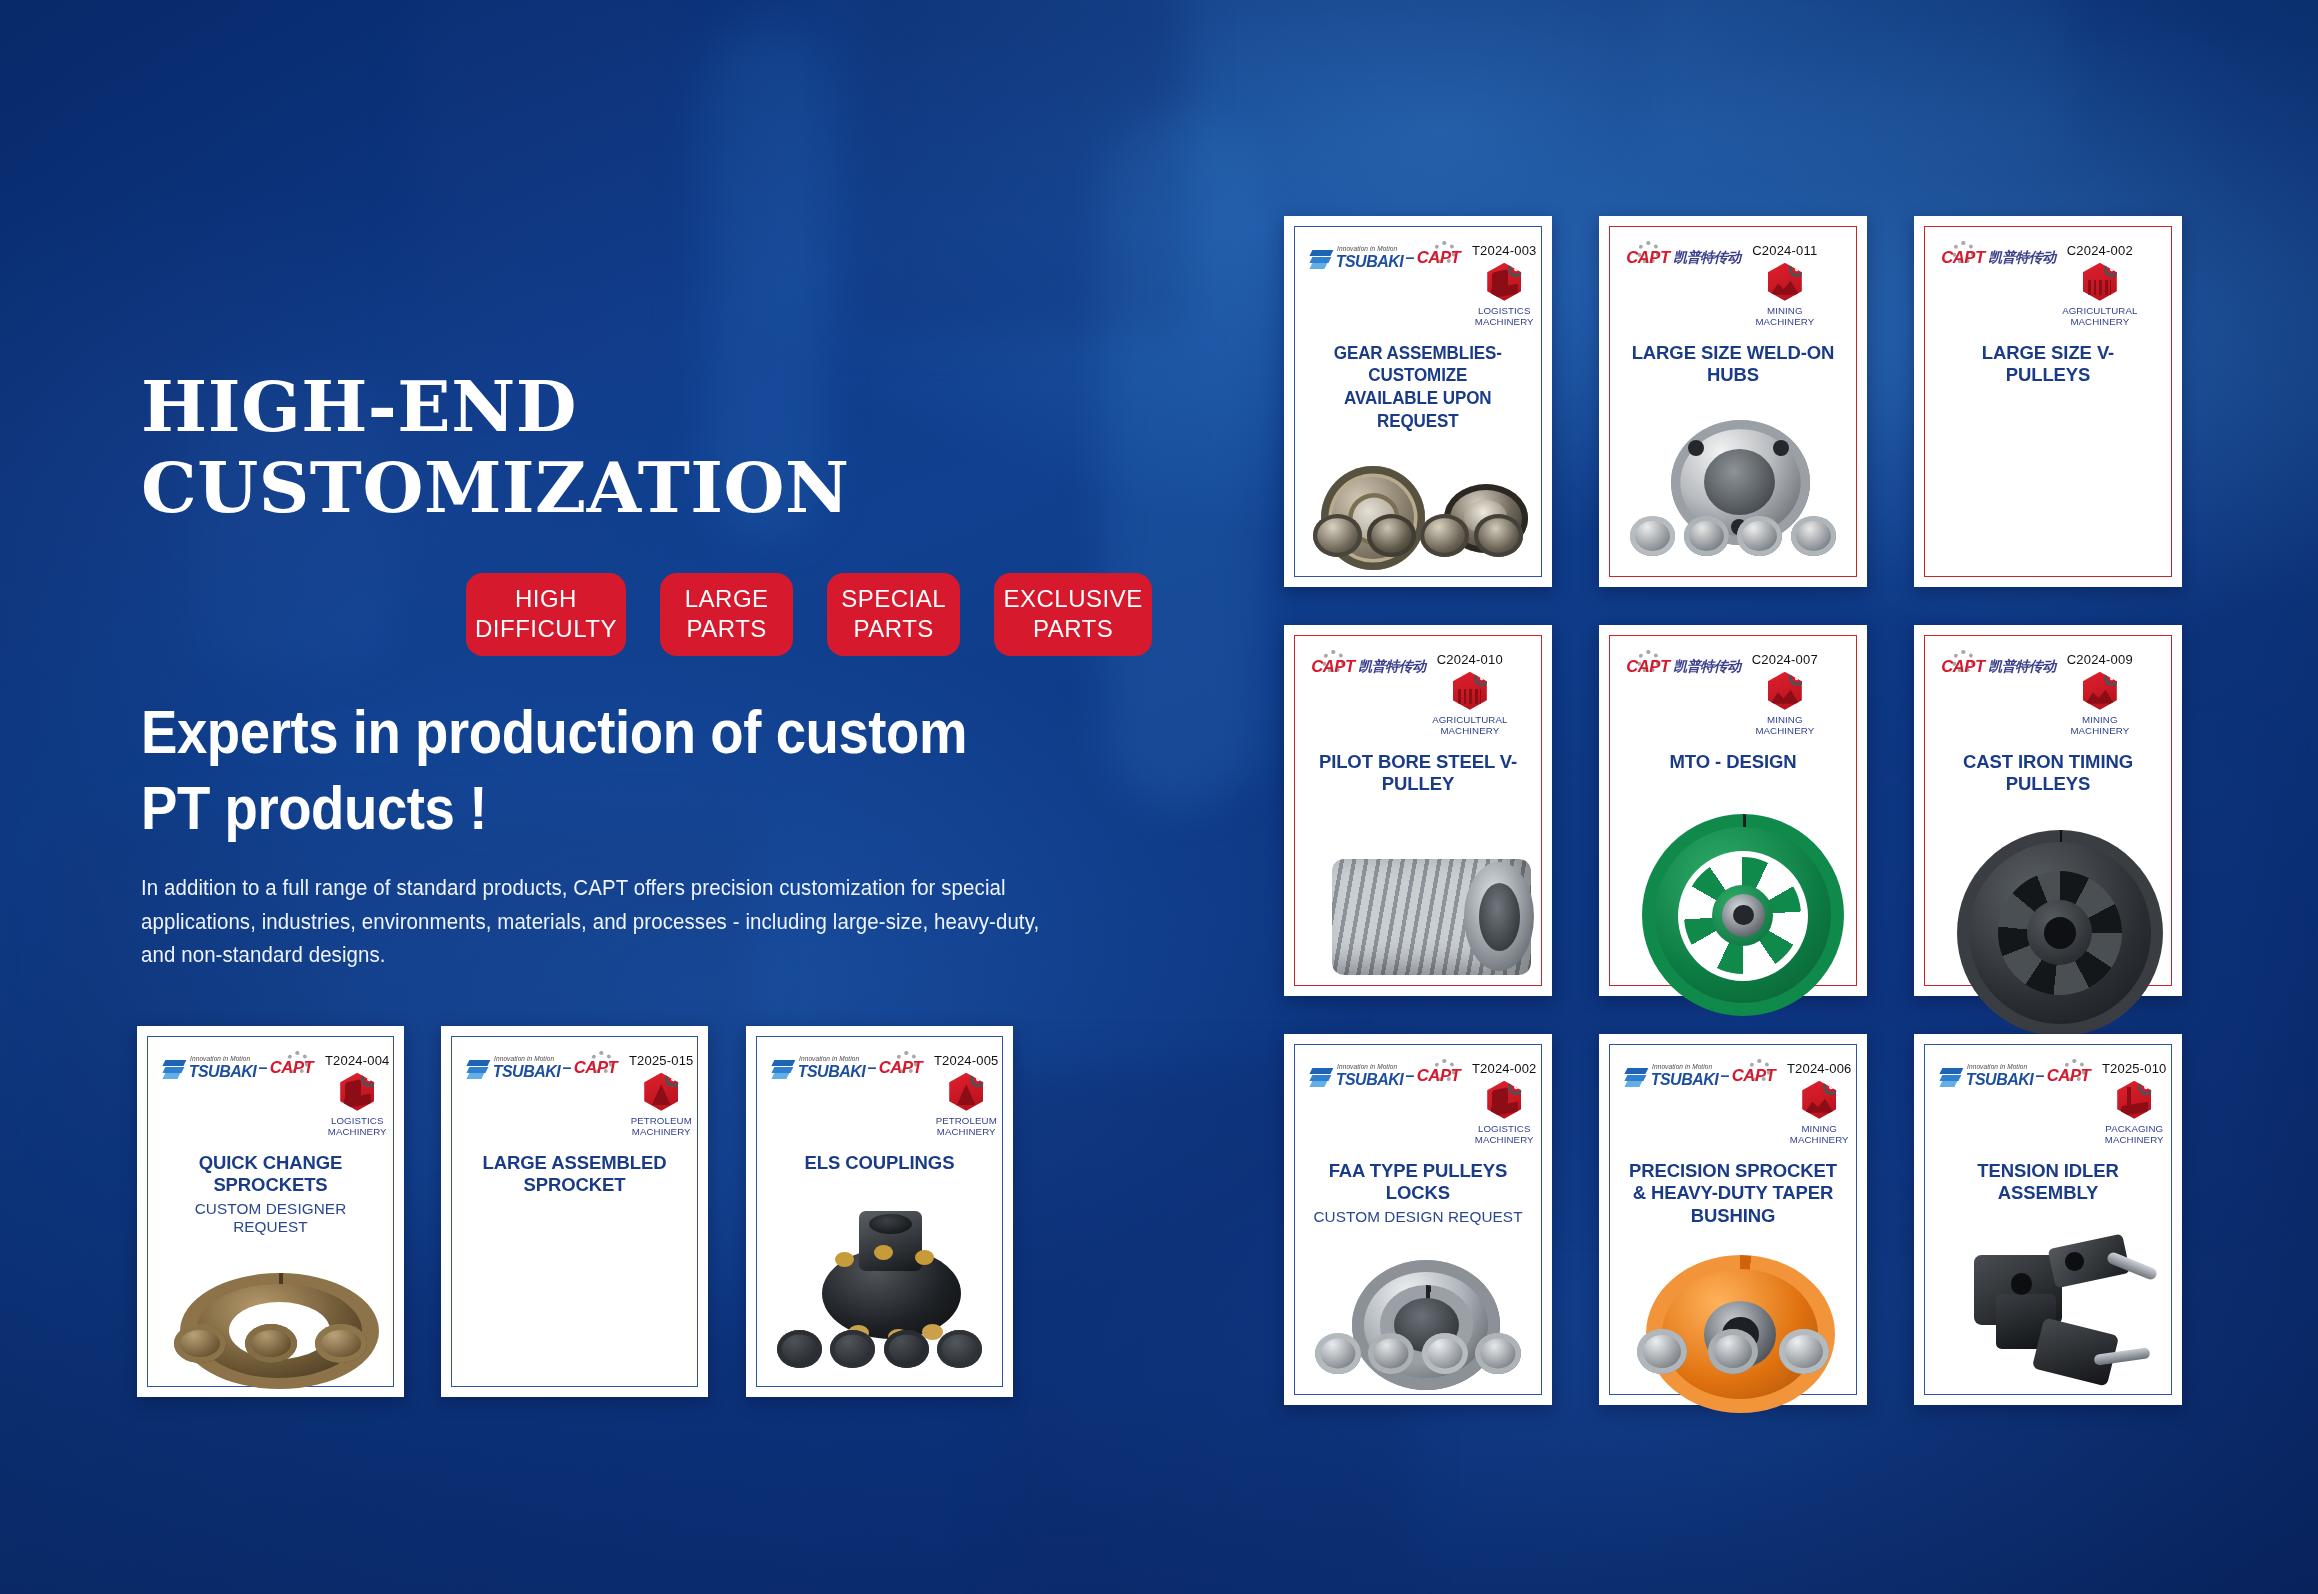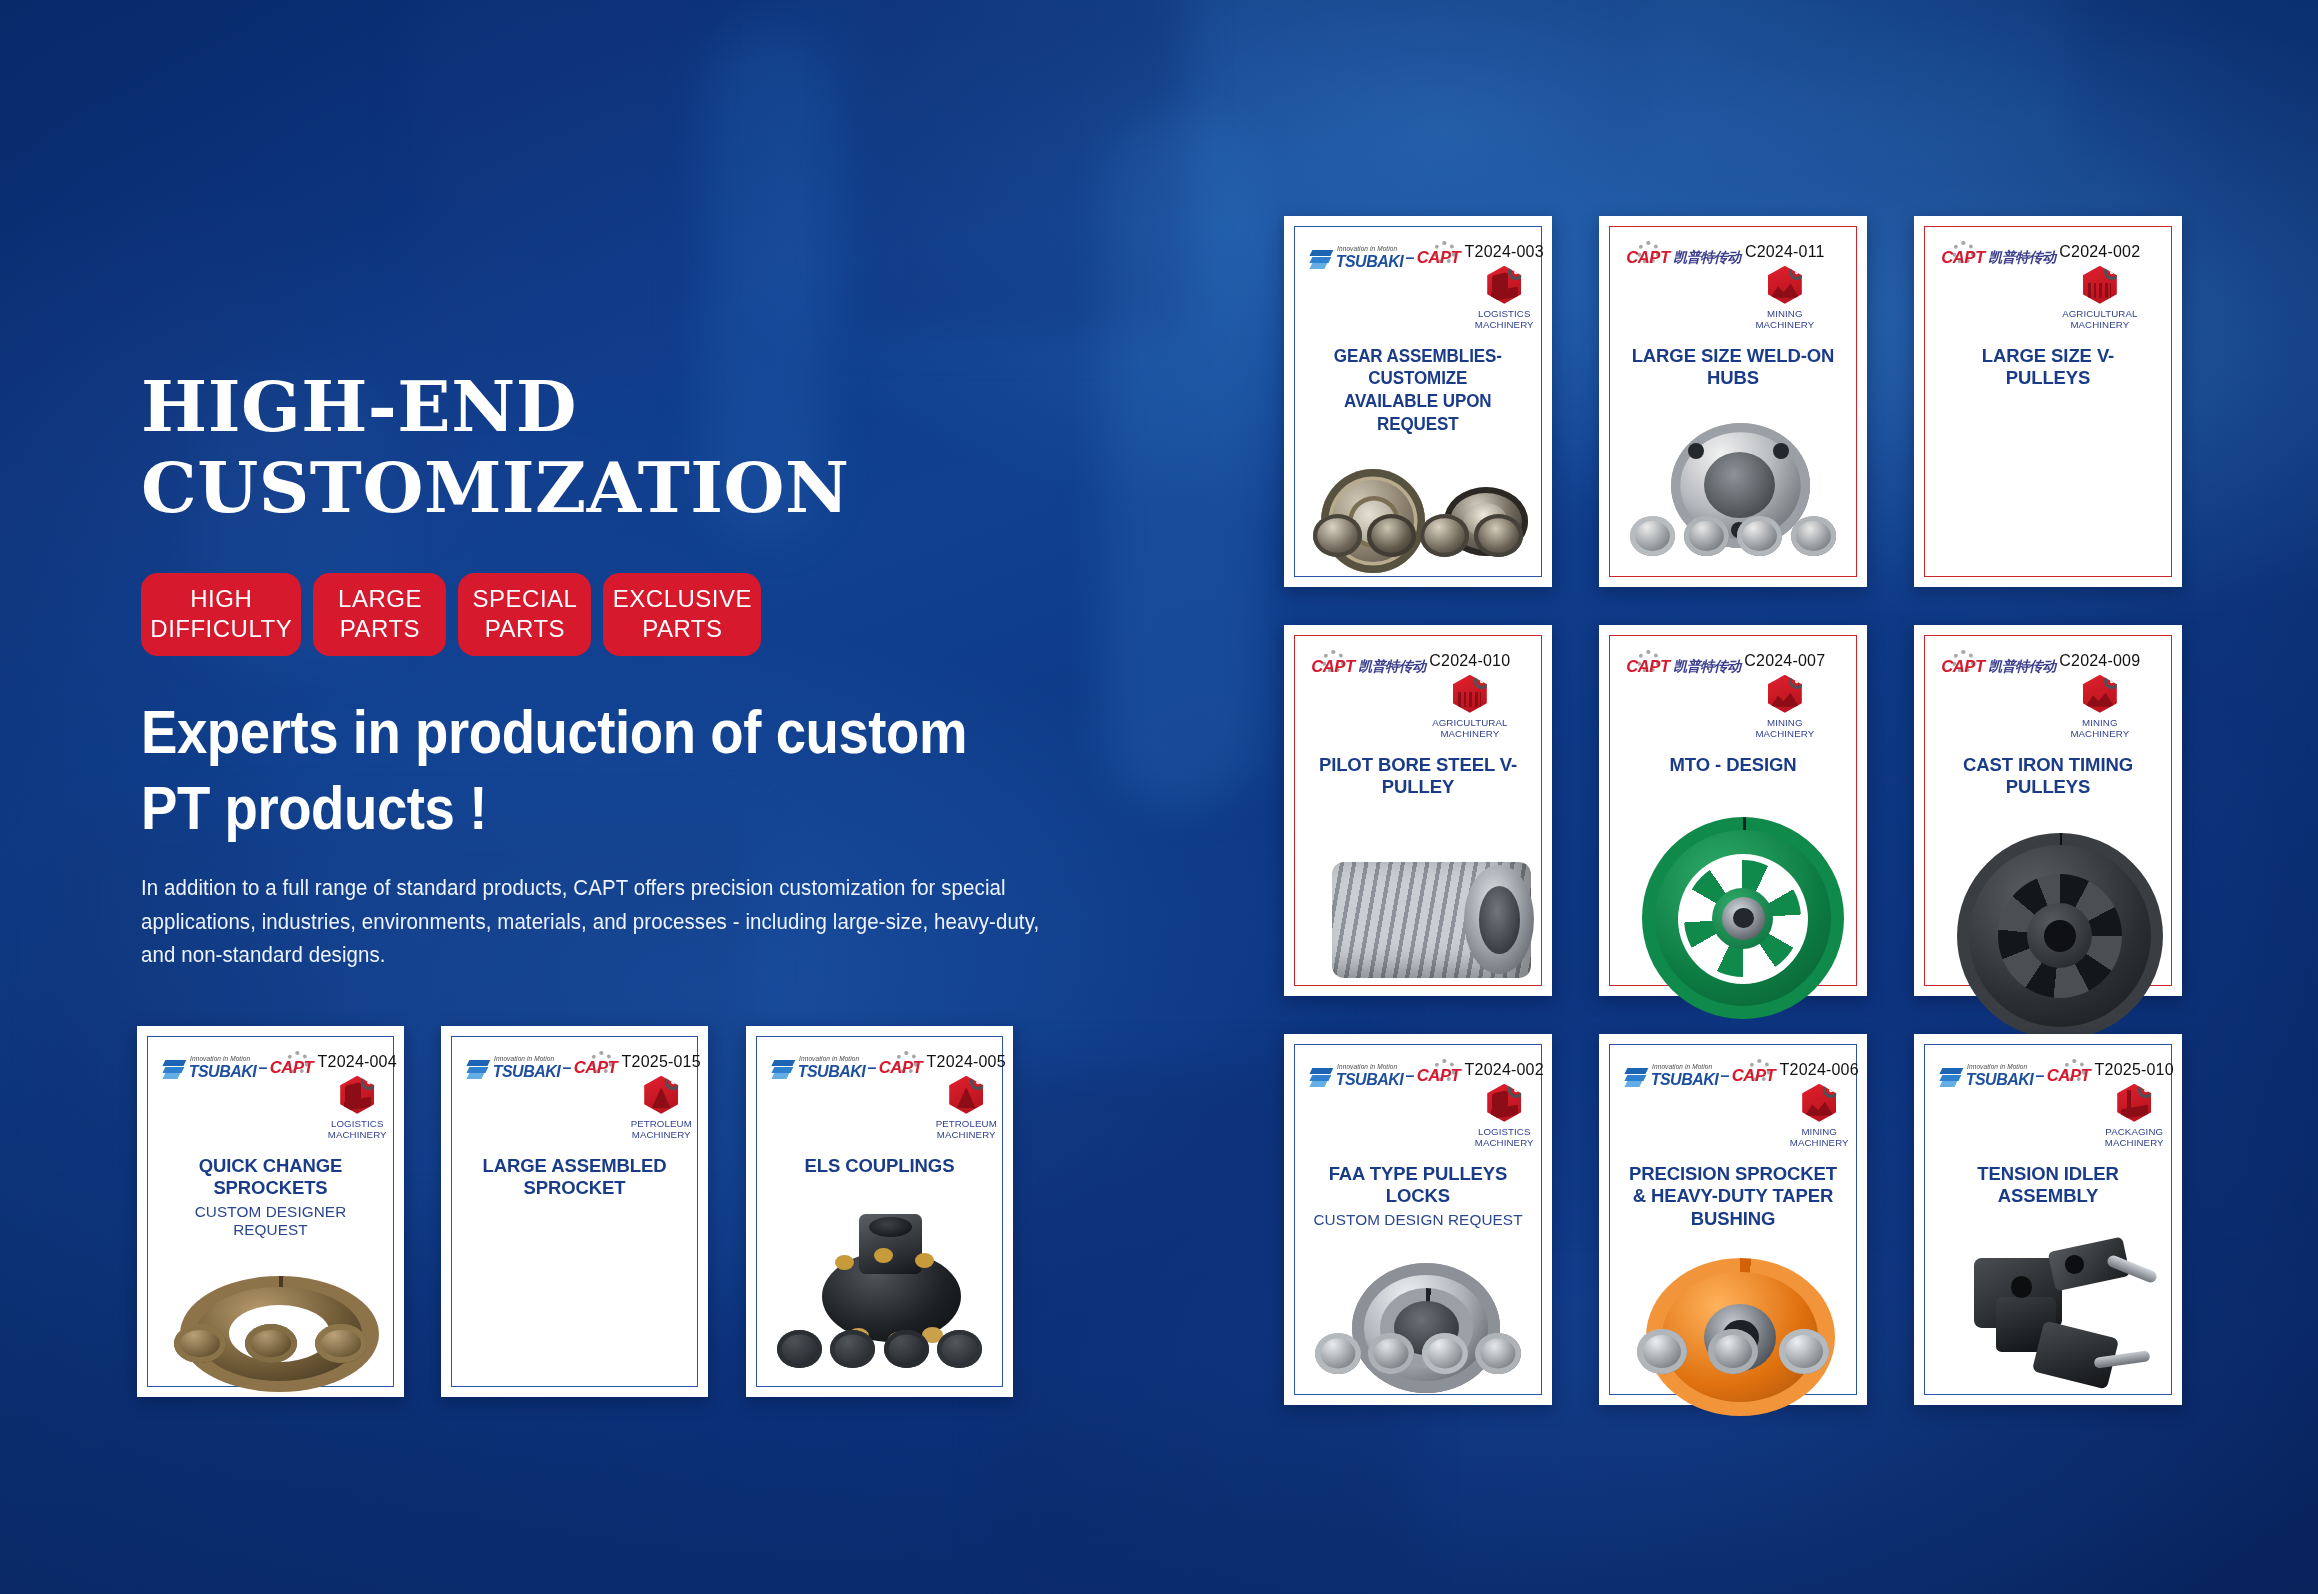--- a/index.html
+++ b/index.html
@@ -35,21 +35,21 @@
   #bg .s9{ left:1651px; top:-37px;  width:417px;  height:195px;  background:rgba(48,118,195,.40);  border-radius:18.5px; }
   #bg .vig{ position:absolute; inset:0;
     background:radial-gradient(ellipse 85% 85% at 50% 50%, rgba(0,0,0,0) 42%, rgba(4,22,62,.55) 100%); }
 
   
   #hero{ position:absolute; left:141px; top:366px; width:1011px; }
   .hero-title{
     font-family:"DejaVu Serif", serif; font-weight:bold; color:#fff;
     font-size:70px; line-height:1.16; letter-spacing:0.5px;
   }
-  .pills{ display:flex; gap:12px; margin-top:45px; }
+  .pills{ display:flex; gap:34px; margin-top:45px;justify-content:flex-end; }
   .pill{
     background:#d7192e; border-radius:16.7px; color:#fff;
     min-width:133px; padding:11px 9.3px 13px;
     text-align:center; font-size:24px; line-height:1.22;
     font-family:"Liberation Sans", sans-serif; font-weight:400;
     letter-spacing:0.5px;
   }
   .pill span{ display:block; }
   .sub-headline{
     margin-top:38px;
@@ -92,21 +92,21 @@
   .logo .capt-wrap{ position:relative; display:flex; align-items:center; }
   .logo .gear{
     position:absolute; left:16px; top:-7px; width:23px; height:23px; border-radius:50%;
     border:4.2px dotted #9a9a9a; opacity:.85;
   }
   .logo .capt{ font-size:16.7px; font-weight:bold; color:#d7192e; font-style:italic; letter-spacing:-0.5px; position:relative; z-index:2; }
   .logo .cn{ font-size:14px; font-weight:bold; color:#3b3f8c; margin-left:3.7px; letter-spacing:-0.5px; font-style:italic; }
 
   
   .head-right{ text-align:center; min-width:88px; }
-  .code{ font-size:16px; color:#111; letter-spacing:0.2px; font-family:"Liberation Sans", sans-serif; }
+  .code{ font-size:13px; color:#111; letter-spacing:0.2px; font-family:"Liberation Sans", sans-serif; }
   .hexwrap{ display:flex; justify-content:center; margin-top:4.6px; position:relative; }
   .hex{
     width:34px; height:38px; background:linear-gradient(160deg,#e0202e 0%,#b3111c 100%);
     clip-path:polygon(50% 0%,100% 25%,100% 75%,50% 100%,0% 75%,0% 25%);
     position:relative;
   }
   .hex .mtn{ position:absolute; left:8%; bottom:16%; width:84%; height:42%;
     background:#8d0d17; clip-path:polygon(0 100%,26% 30%,46% 66%,70% 12%,100% 100%); }
   .hex .box{ position:absolute; left:14%; top:22%; width:46%; height:44%;
     background:#8d0d17; border-radius:2.8px; transform:skewY(-12deg); }

